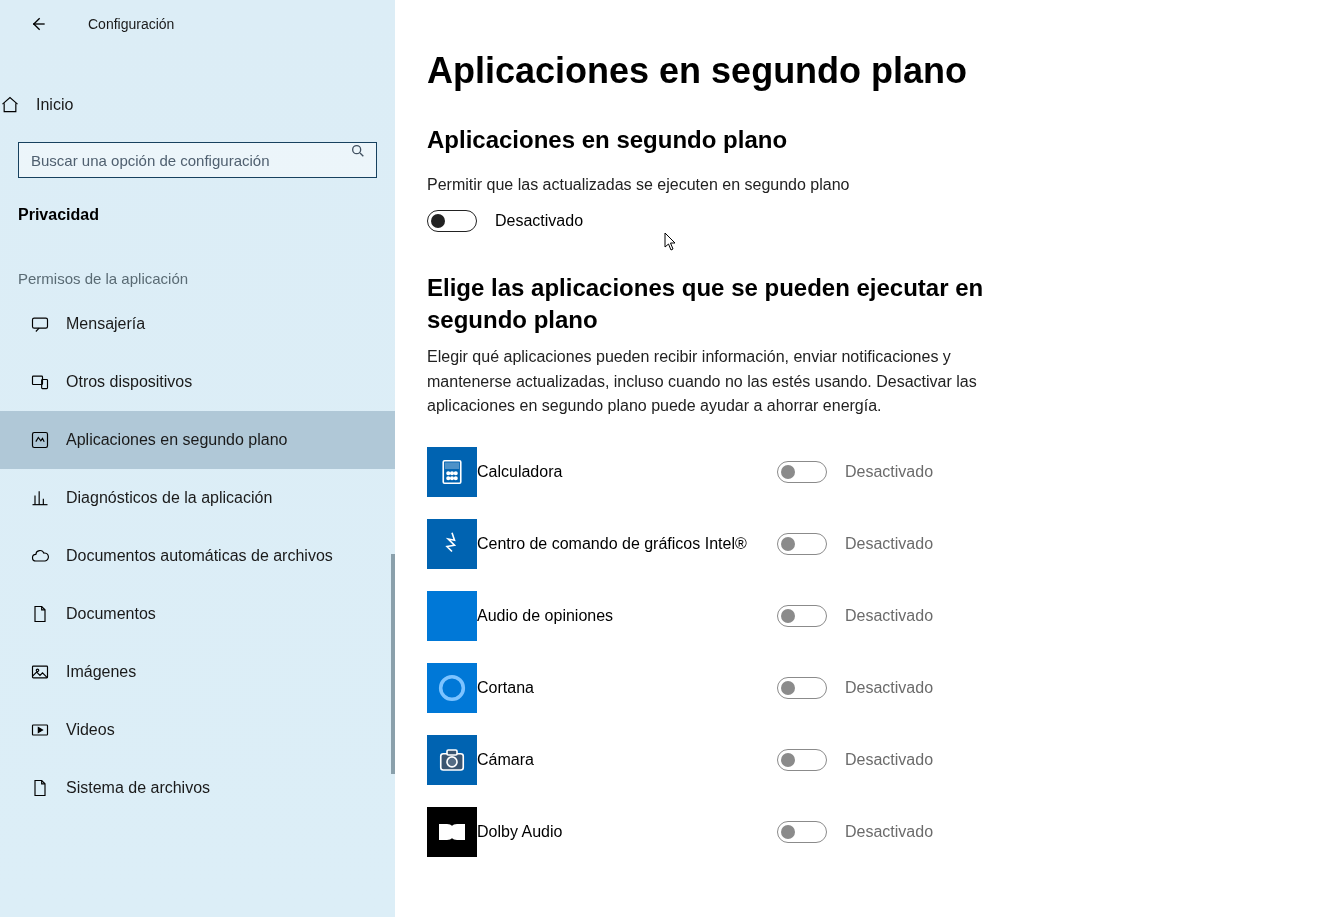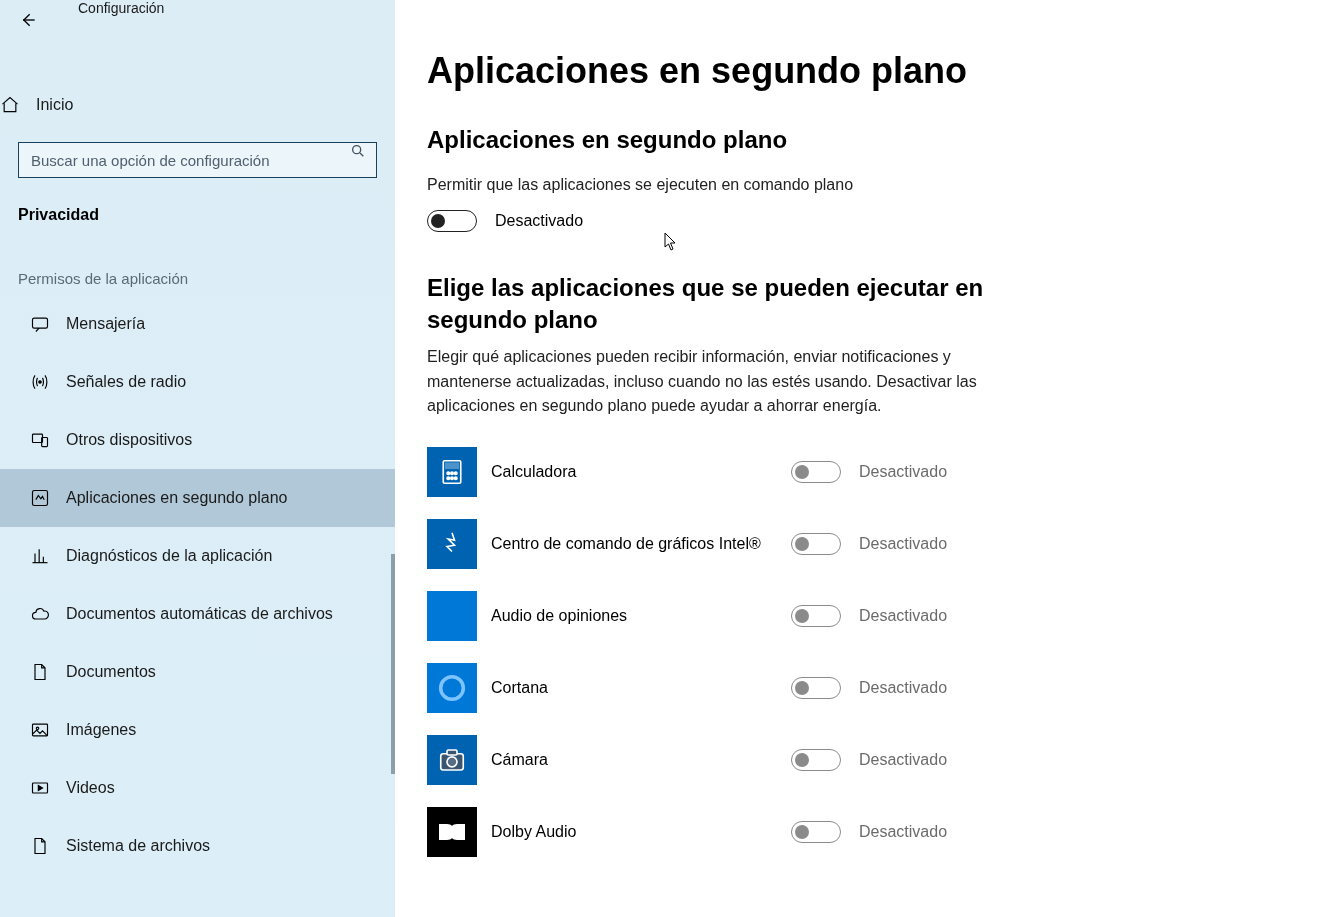--- a/index.html
+++ b/index.html
@@ -8,22 +8,22 @@
 
   
   .sidebar {
     width: 395px; height: 100%;
     background: linear-gradient(180deg, #dcedf6 0%, #dceef7 100%);
     display: flex; flex-direction: column;
     font-size: 15px; color: #1a1a1a;
     position: relative;
   }
   .sidebar-header {
-    display: flex; height: 48px;
-    padding-left: 18px;
+    display: flex; align-items: center; height: 48px;
+    padding-left: 28px;
   }
   .back-arrow { width: 40px; height: 40px; display: flex; align-items: center; justify-content: flex-start; cursor: pointer; }
   .back-arrow svg { width: 20px; height: 20px; }
   .header-title { font-size: 14px; margin-left: 20px; }
 
   .home-row {
     display: flex; align-items: center; height: 54px;
     margin-top: 30px; cursor: pointer;
   }
   .home-row .icon { width: 22px; display: flex; align-items: center; }
@@ -91,21 +91,21 @@
 
   .app-row {
     display: flex; align-items: center;
     margin-bottom: 22px;
   }
   .app-icon {
     width: 50px; height: 50px;
     display: flex; align-items: center; justify-content: center;
     color: #fff; font-size: 22px; flex-shrink: 0;
   }
-  .app-name { width: 270px; margin-left: 14px; font-size: 16px; line-height: 1.35; }
+  .app-name { width: 270px; font-size: 16px; line-height: 1.35; }
   .app-toggle-col { display: flex; align-items: center; margin-left: 30px; }
   .app-toggle-label { margin-left: 18px; font-size: 16px; color: #6b6b6b; }
 
   .cursor {
     position: absolute; left: 664px; top: 232px;
     width: 14px; height: 20px; pointer-events: none;
   }
 </style>
 </head>
 <body>
@@ -153,30 +153,20 @@
             <svg width="20" height="20" viewBox="0 0 24 24" fill="none" stroke="#000" stroke-width="1.4">
               <rect x="3" y="5" width="18" height="12" rx="2"></rect>
               <path d="M7 21l4-4"></path>
             </svg>
           </span>
           <span class="label">Mensajería</span>
         </div>
         <div class="nav-item">
           <span class="icon">
             <svg width="20" height="20" viewBox="0 0 24 24" fill="none" stroke="#000" stroke-width="1.4">
-              <path d="M6 4c-3 4-3 12 0 16M18 4c3 4 3 12 0 16"></path>
-              <path d="M9 7c-1.5 2.5-1.5 7.5 0 10M15 7c1.5 2.5 1.5 7.5 0 10"></path>
-              <circle cx="12" cy="12" r="1.5" fill="#000"></circle>
-            </svg>
-          </span>
-          <span class="label">Señales de radio</span>
-        </div>
-        <div class="nav-item">
-          <span class="icon">
-            <svg width="20" height="20" viewBox="0 0 24 24" fill="none" stroke="#000" stroke-width="1.4">
               <rect x="3" y="5" width="12" height="10" rx="1"></rect>
               <rect x="14" y="9" width="7" height="11" rx="1"></rect>
             </svg>
           </span>
           <span class="label">Otros dispositivos</span>
         </div>
         <div class="nav-item selected">
           <span class="icon">
             <svg width="20" height="20" viewBox="0 0 24 24" fill="none" stroke="#000" stroke-width="1.4">
               <rect x="3" y="3" width="18" height="18" rx="2"></rect>
@@ -240,21 +230,21 @@
           <span class="label">Sistema de archivos</span>
         </div>
       </div>
 
     <div class="scroll-thumb"></div>
   </aside>
 
   <main class="main">
     <h1 class="page-title">Aplicaciones en segundo plano</h1>
     <h2 class="sub-title">Aplicaciones en segundo plano</h2>
-    <p class="desc">Permitir que las aplicaciones se ejecuten en comando plano</p>
+    <p class="desc">Permitir que las actualizadas se ejecuten en segundo plano</p>
 
     <div class="master-toggle-row">
       <div class="toggle">
           <div class="knob"></div>
         </div>
       <span class="toggle-label">Desactivado</span>
     </div>
 
     <h2 class="choose-title">Elige las aplicaciones que se pueden ejecutar en segundo plano</h2>
     <p class="choose-desc">Elegir qué aplicaciones pueden recibir información, enviar notificaciones y mantenerse actualizadas, incluso cuando no las estés usando. Desactivar las aplicaciones en segundo plano puede ayudar a ahorrar energía.</p>

